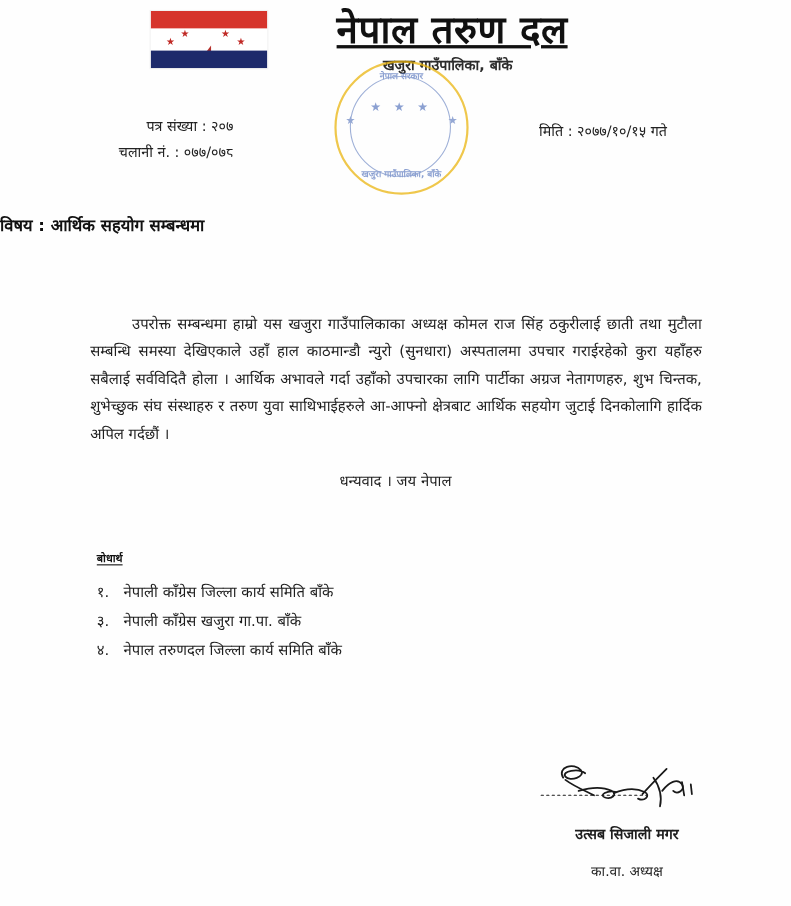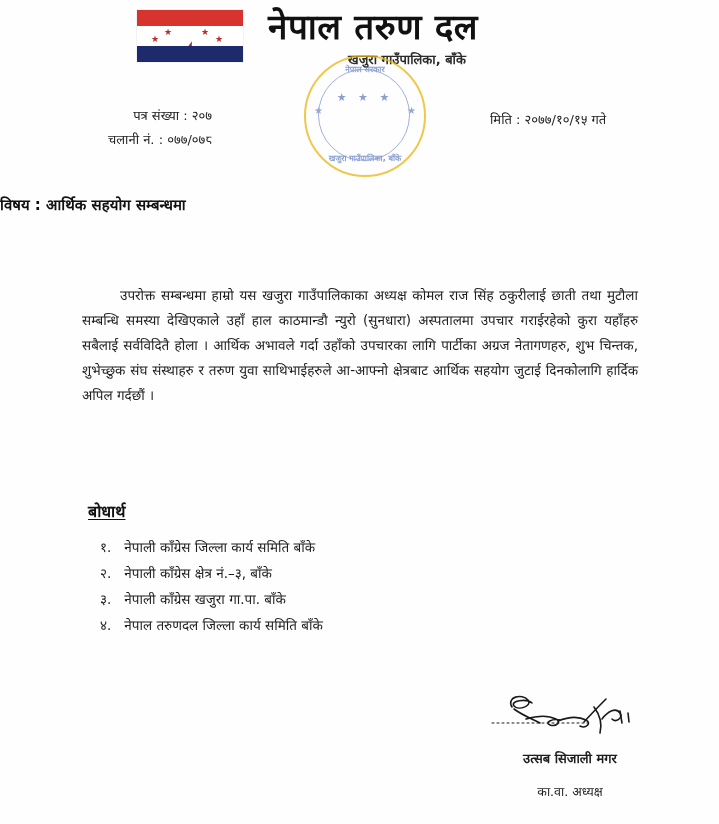--- a/index.html
+++ b/index.html
@@ -85,30 +85,31 @@
     content: "";
     position: absolute;
     left: 1px; top: 10px;
     width: 2px; height: 10px;
     background: #2c3a80;
     transform: rotate(18deg);
   }
 
   .org-title {
     position: absolute;
-    left: 268px;
+    left: 256px;
     top: 2px;
     width: 310px;
-    text-align: left;
+    text-align: center;
     font-family: "DejaVu Sans", sans-serif;
     font-size: 35px;
     font-weight: 700;
     letter-spacing: 0.5px;
     color: #111111;
     white-space: nowrap;
+    text-decoration: underline;
   }
   .org-sub {
     position: absolute;
     left: 252px;
     top: 50px;
     width: 310px;
     text-align: center;
     font-size: 13px;
     font-weight: 600;
     color: #2c2c2c;
@@ -226,30 +227,30 @@
   }
 
   
   .cc-block {
     position: absolute;
     left: 88px;
     top: 500px;
     width: 420px;
   }
   .cc-heading {
-    font-size: 16px;
+    font-size: 10px;
     font-weight: 700;
     color: #111;
     margin-bottom: 12px;
     text-decoration: underline;
     text-underline-offset: 2px;
   }
   .cc-list {
     list-style: none;
-    margin: 12px;
+    margin: 0;
     padding: 0;
   }
   .cc-item {
     font-size: 13.5px;
     line-height: 26px;
     color: #1d1d1d;
     white-space: nowrap;
   }
   .cc-num { display: inline-block; min-width: 20px; }
 
@@ -326,31 +327,28 @@
     <div class="meta-right">
       <span>मिति :</span>
       <span>२०७७/१०/१५ गते</span>
     </div>
   </div>
 
   <div class="subject">विषय : आर्थिक सहयोग सम्बन्धमा</div>
 
   <div class="body-text">उपरोक्त सम्बन्धमा हाम्रो यस खजुरा गाउँपालिकाका अध्यक्ष कोमल राज सिंह ठकुरीलाई छाती तथा मुटौला सम्बन्धि समस्या देखिएकाले उहाँ हाल काठमान्डौ न्युरो (सुनधारा) अस्पतालमा उपचार गराईरहेको कुरा यहाँहरु सबैलाई सर्वविदितै होला । आर्थिक अभावले गर्दा  उहाँको उपचारका लागि  पार्टीका अग्रज नेतागणहरु, शुभ चिन्तक, शुभेच्छुक संघ संस्थाहरु र तरुण युवा साथिभाईहरुले आ-आफ्नो क्षेत्रबाट आर्थिक सहयोग जुटाई दिनकोलागि हार्दिक अपिल गर्दछौं ।</div>
 
+  <div class="closing">धन्यवाद । जय नेपाल</div>
 
   <div class="cc-block">
     <div class="cc-heading">बोधार्थ</div>
     <ul class="cc-list">
       <li class="cc-item">
         <span class="cc-num">१.</span>
         <span>नेपाली काँग्रेस जिल्ला कार्य समिति बाँके</span>
-      </li>
-      <li class="cc-item">
-        <span class="cc-num">२.</span>
-        <span>नेपाली काँग्रेस क्षेत्र नं.–३, बाँके</span>
       </li>
       <li class="cc-item">
         <span class="cc-num">३.</span>
         <span>नेपाली काँग्रेस खजुरा गा.पा. बाँके</span>
       </li>
       <li class="cc-item">
         <span class="cc-num">४.</span>
         <span>नेपाल तरुणदल जिल्ला कार्य समिति बाँके</span>
       </li>
     </ul>

